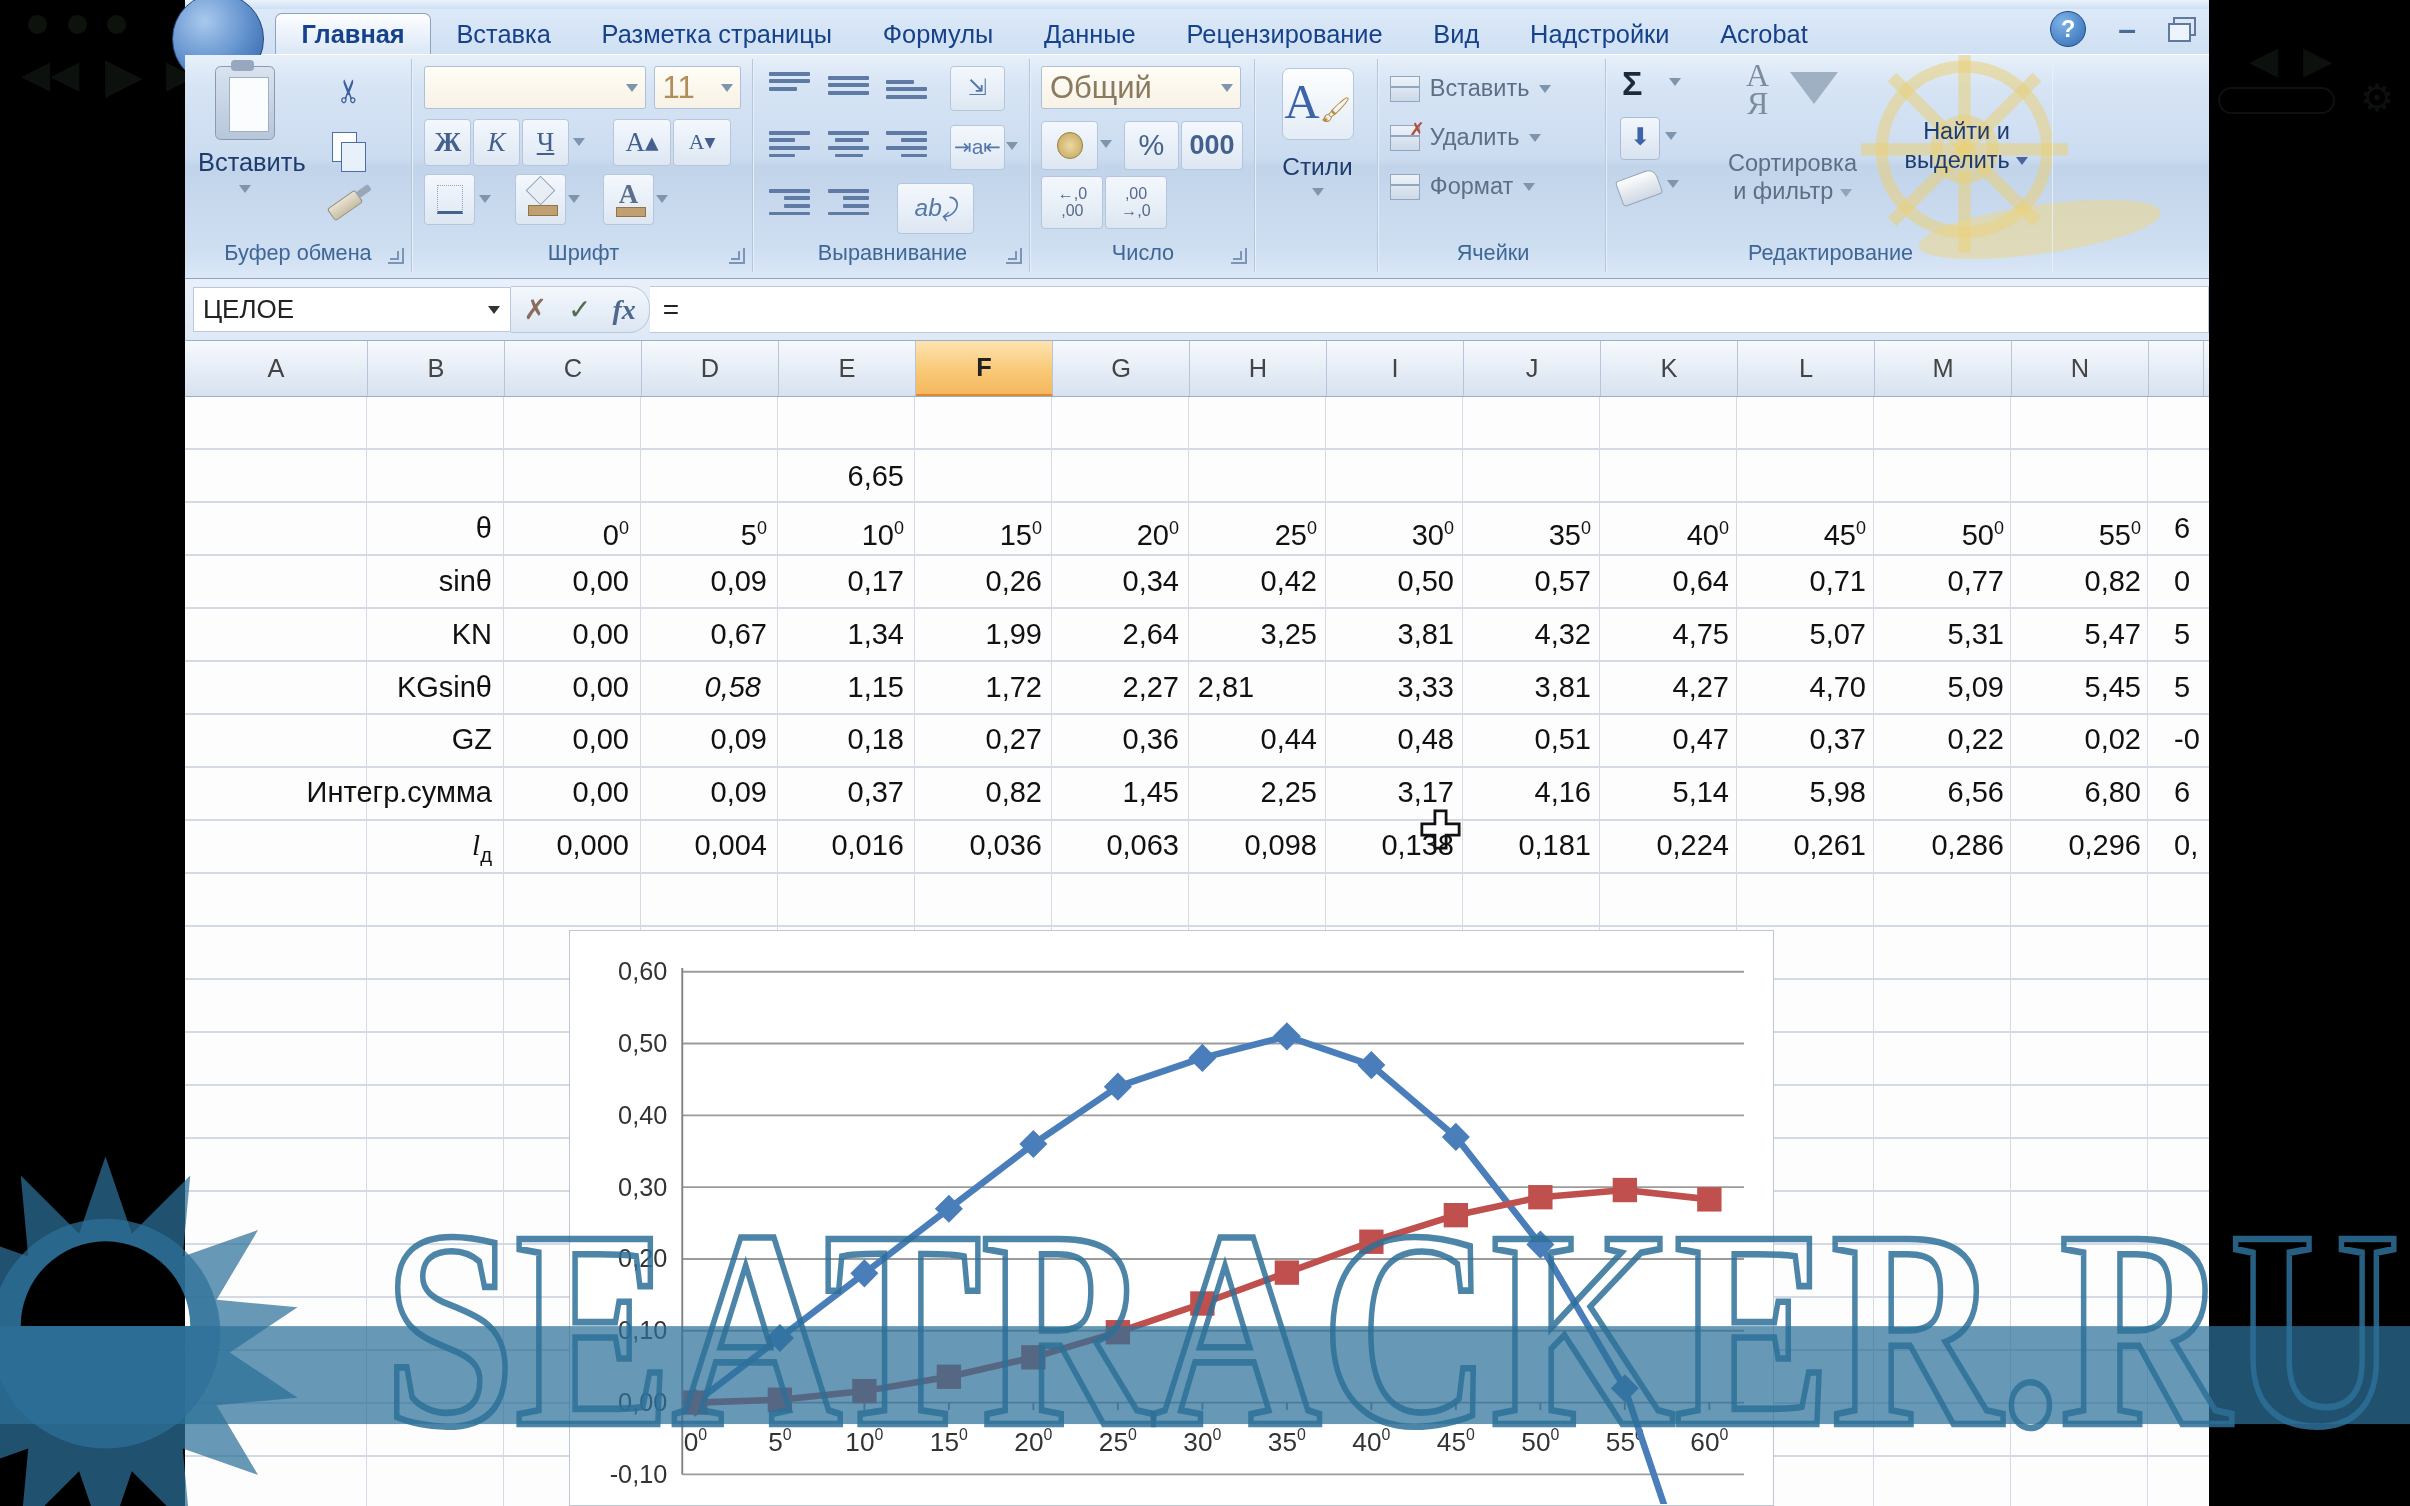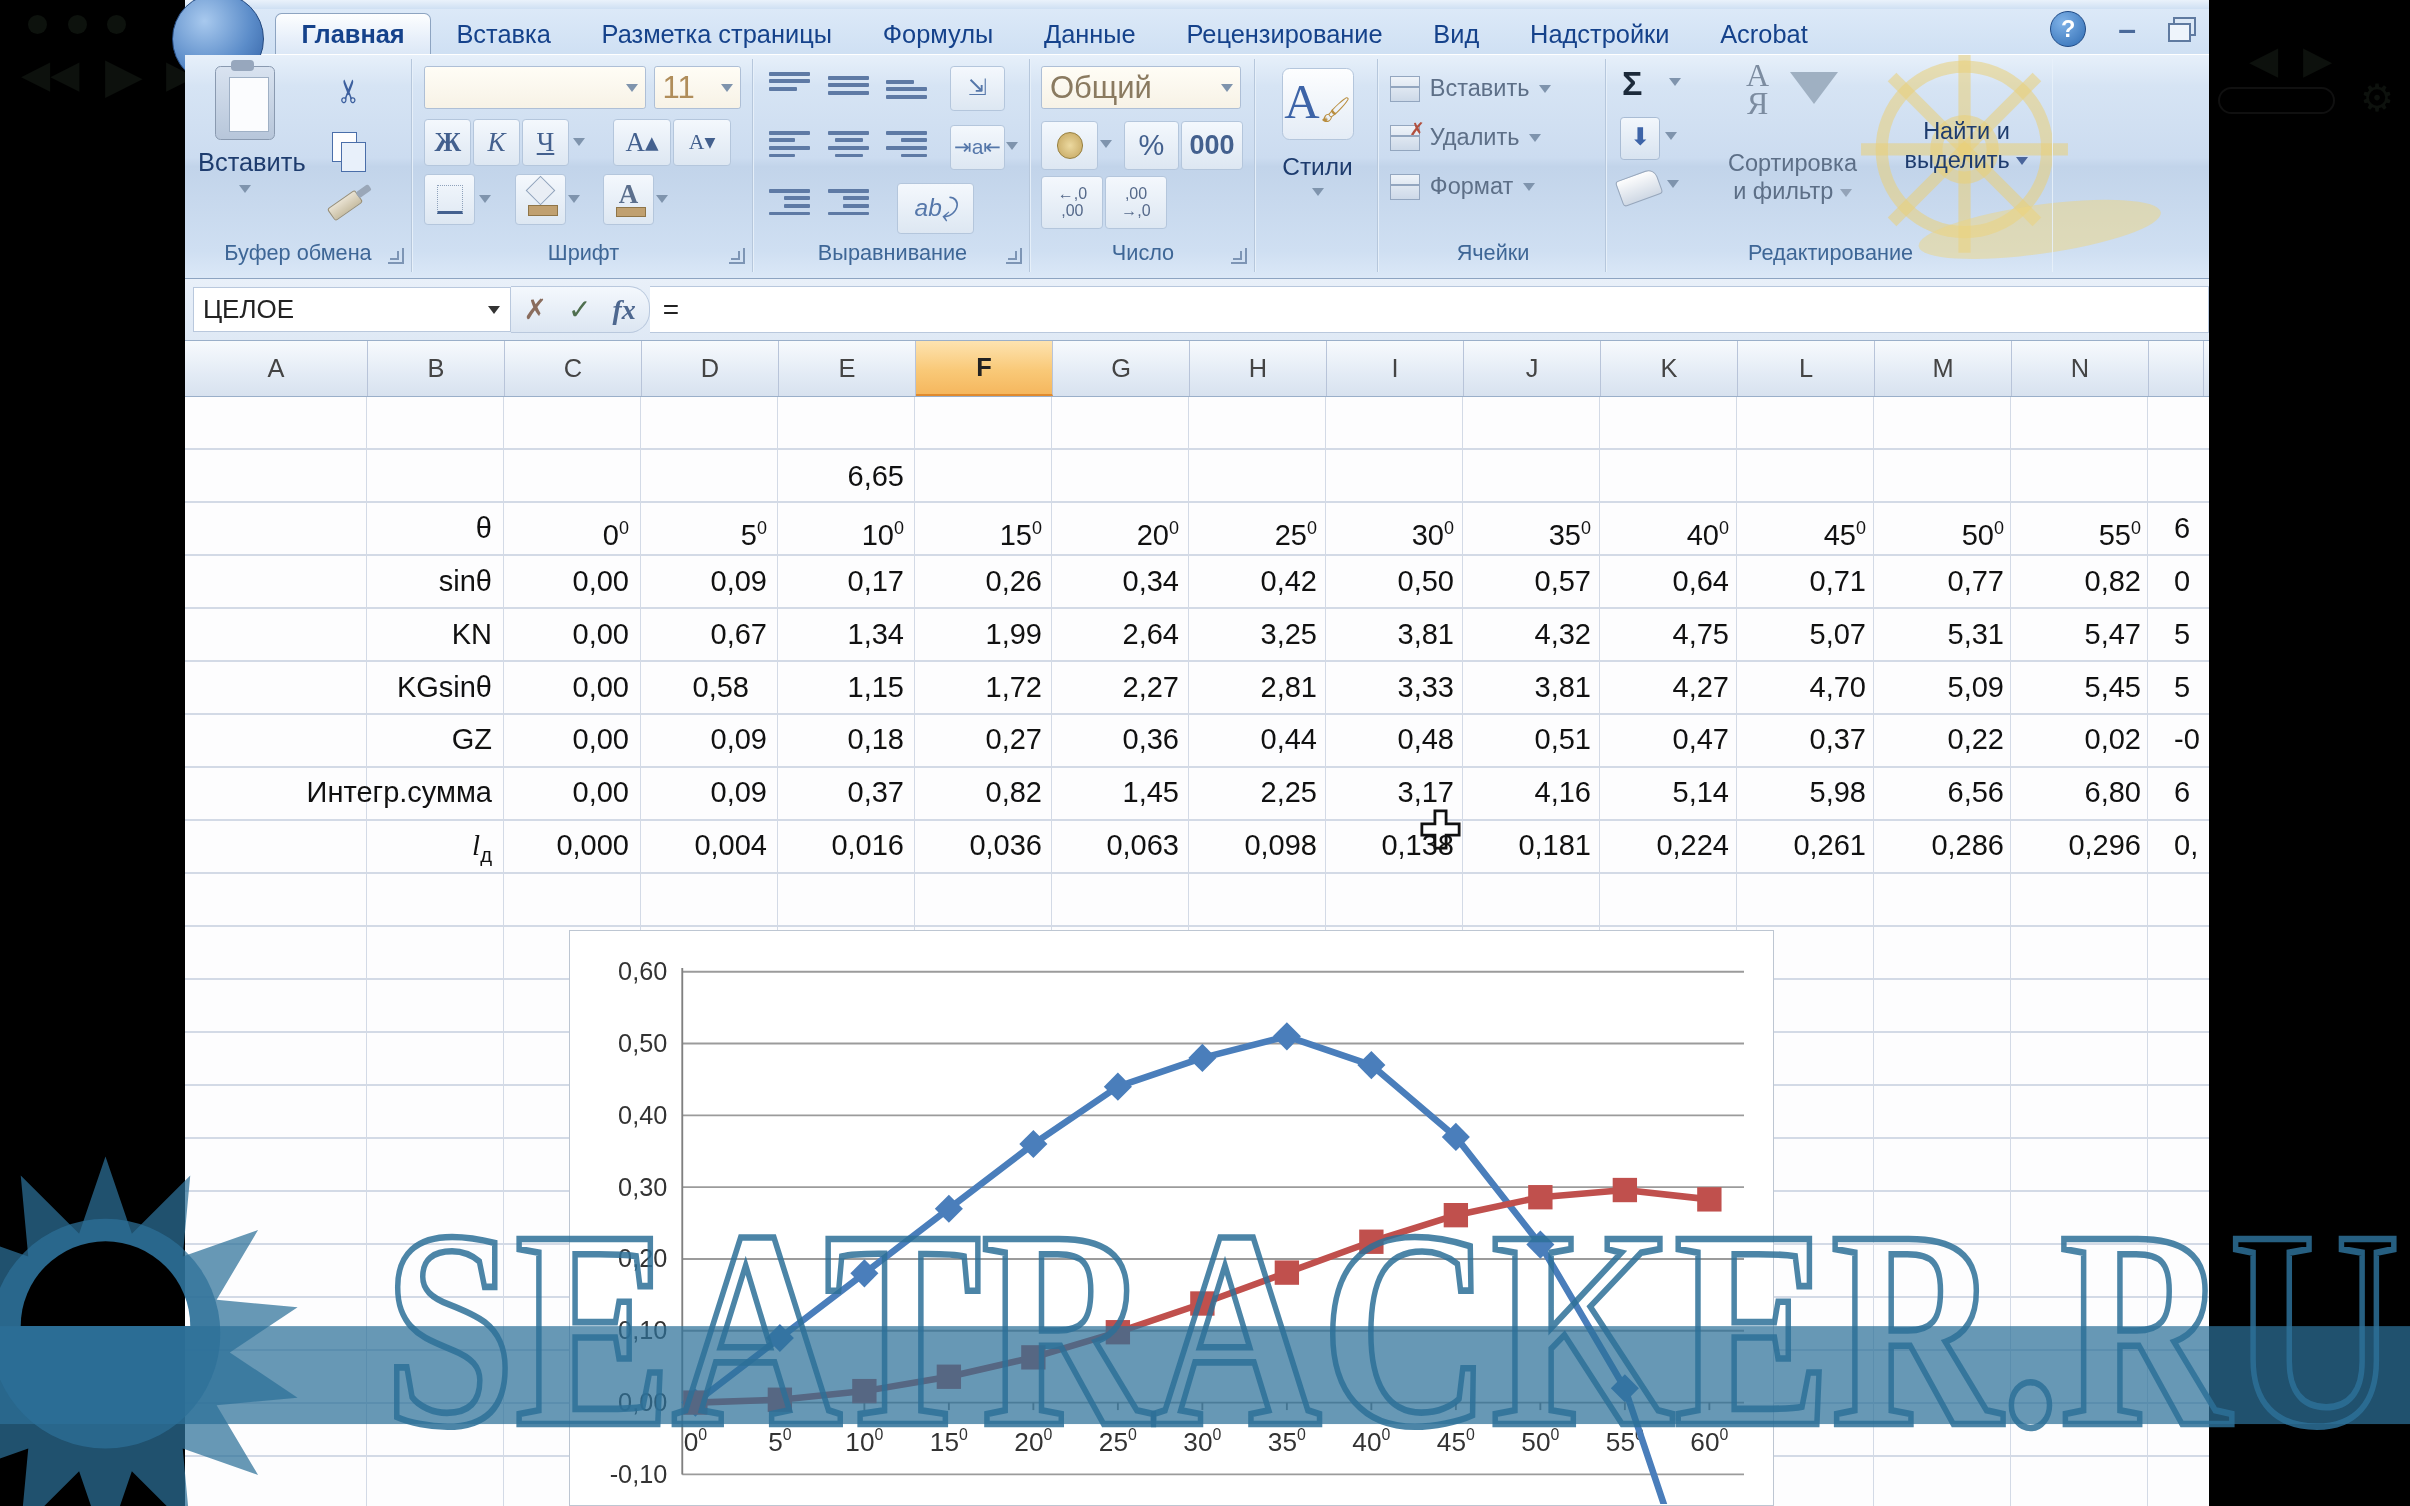--- a/index.html
+++ b/index.html
@@ -475,25 +475,25 @@
       <div class="cell" style="left: 1008px; top: 211px; width: 137px;">3,25</div>
       <div class="cell" style="left: 1145px; top: 211px; width: 137px;">3,81</div>
       <div class="cell" style="left: 1282px; top: 211px; width: 137px;">4,32</div>
       <div class="cell" style="left: 1420px; top: 211px; width: 137px;">4,75</div>
       <div class="cell" style="left: 1557px; top: 211px; width: 137px;">5,07</div>
       <div class="cell" style="left: 1695px; top: 211px; width: 137px;">5,31</div>
       <div class="cell" style="left: 1832px; top: 211px; width: 137px;">5,47</div>
       <div class="cell partial" style="left: 1970px; top: 211px; width: 55px;">5</div>
       <div class="rowlabel" style="left: 0px; top: 264px; width: 320px;">KGsinθ</div>
       <div class="cell" style="left: 320px; top: 264px; width: 137px;">0,00</div>
-      <div class="cell" style="left: 440px; top: 264px; width: 137px;">0,58</div>
+      <div class="cell" style="left: 452px; top: 264px; width: 137px; font-style: italic;">0,58</div>
       <div class="cell" style="left: 595px; top: 264px; width: 137px;">1,15</div>
       <div class="cell" style="left: 733px; top: 264px; width: 137px;">1,72</div>
       <div class="cell" style="left: 870px; top: 264px; width: 137px;">2,27</div>
-      <div class="cell" style="left: 1008px; top: 264px; width: 137px;">2,81</div>
+      <div class="cell" style="left: 979px; top: 264px; width: 137px; text-align: center;">2,81</div>
       <div class="cell" style="left: 1145px; top: 264px; width: 137px;">3,33</div>
       <div class="cell" style="left: 1282px; top: 264px; width: 137px;">3,81</div>
       <div class="cell" style="left: 1420px; top: 264px; width: 137px;">4,27</div>
       <div class="cell" style="left: 1557px; top: 264px; width: 137px;">4,70</div>
       <div class="cell" style="left: 1695px; top: 264px; width: 137px;">5,09</div>
       <div class="cell" style="left: 1832px; top: 264px; width: 137px;">5,45</div>
       <div class="cell partial" style="left: 1970px; top: 264px; width: 55px;">5</div>
       <div class="rowlabel" style="left: 0px; top: 316px; width: 320px;">GZ</div>
       <div class="cell" style="left: 320px; top: 316px; width: 137px;">0,00</div>
       <div class="cell" style="left: 458px; top: 316px; width: 137px;">0,09</div>

